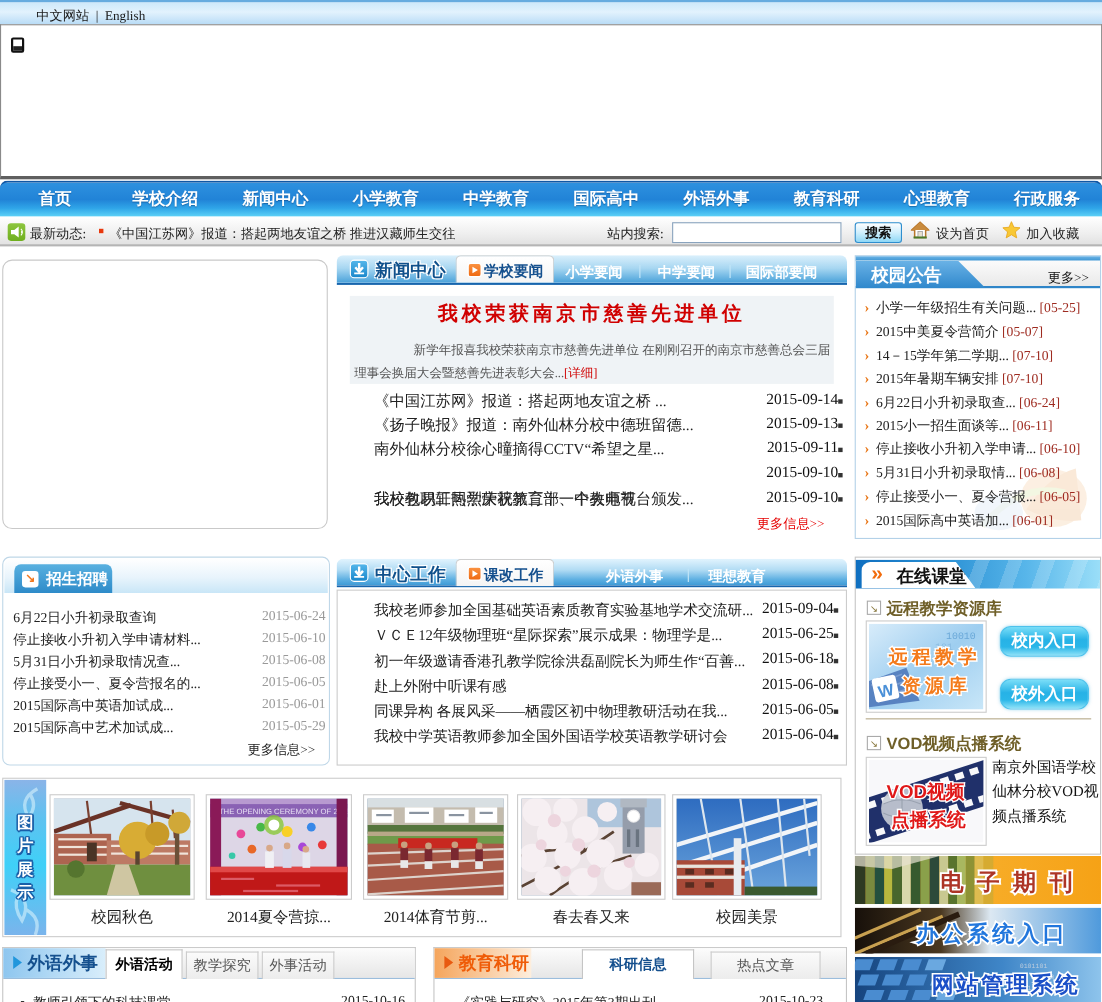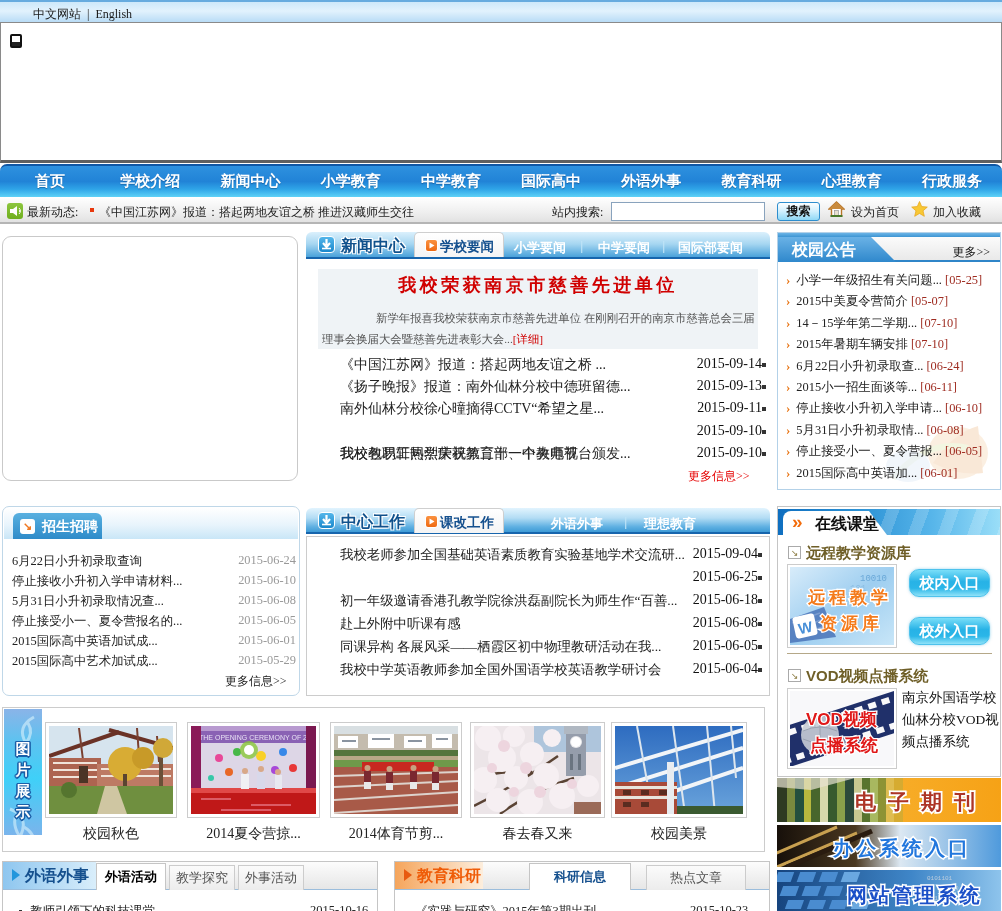--- a/index.html
+++ b/index.html
@@ -59,21 +59,21 @@
 #onhead{left:0;top:2px;width:222px;height:26px;background:linear-gradient(90deg,#0f6fc0 0%,#2a90d4 35%,#58b6ea 70%,#9adef8 100%);}
 #onhead i{position:absolute;right:0;top:0;width:130px;height:26px;background:repeating-linear-gradient(110deg,rgba(255,255,255,0) 0 16px,rgba(255,255,255,.18) 16px 28px);}
 #ontab{left:5px;top:4px;width:104px;height:24px;background:#fff;border-radius:8px 0 0 0;clip-path:polygon(0 0,86px 0,104px 24px,0 24px);}
 #ontab s{position:absolute;left:9px;top:0px;color:#f26c0c;font-size:19px;font-weight:bold;text-decoration:none;}
 #ontab b{position:absolute;left:32px;top:3px;color:#111;font-size:16px;white-space:nowrap;}
 .seclab{position:absolute;font-size:15px;font-weight:bold;color:#6f5f28;white-space:nowrap;}
 .secico{position:absolute;width:13px;height:13px;border:1px solid #aaa;background:#fff;color:#8a7a40;font-size:9px;text-align:center;line-height:12px;}
 .bluebtn{position:absolute;left:131px;width:81px;height:28px;border-radius:10px;border:1px solid #4ec2ec;background:linear-gradient(#7adef8,#27b2e6 45%,#2ab6e8 70%,#8fe2f8);color:#fff;font-size:15px;font-weight:bold;text-align:center;line-height:26px;box-shadow:0 0 3px rgba(40,170,220,.5);}
 .imgfrm{position:absolute;border:1px solid #ccc;background:#fff;padding:2px;}
 #phrow{left:2px;top:707px;width:763px;height:145px;border:1px solid #ccc;background:#fff;}
-#phstrip{left:1px;top:1px;width:38px;height:126px;background:linear-gradient(180deg,#8ab4e8 0%,#5ec2f0 25%,#3fd0f8 55%,#7ab4ec 100%);overflow:hidden;}
+#phstrip{left:1px;top:1px;width:38px;height:141px;background:linear-gradient(180deg,#8ab4e8 0%,#5ec2f0 25%,#3fd0f8 55%,#7ab4ec 100%);overflow:hidden;}
 #phstrip b{position:absolute;left:11px;top:29px;width:16px;color:#fff;font-size:15px;line-height:21px;text-align:center;text-shadow:-1.5px 0 #1a5fa8,1.5px 0 #1a5fa8,0 -1.5px #1a5fa8,0 1.5px #1a5fa8,1px 1px #1a5fa8,-1px -1px #1a5fa8,1px -1px #1a5fa8,-1px 1px #1a5fa8;}
 .photo{position:absolute;border:1px solid #ccc;background:#fff;padding:3px;top:722px;height:96px;}
 .cap{position:absolute;top:825px;font-family:"Liberation Serif",serif;font-size:14px;color:#222;text-align:center;}
 .rb{left:777px;width:224px;overflow:hidden;}
 .bbox{top:861px;height:50px;border:1px solid #c5c5c5;border-bottom:none;background:#fff;}
 .bhead{position:absolute;left:0;top:0;width:100%;height:28px;background:linear-gradient(#fcfcfc,#e6e6e6);border-bottom:1px solid #9bbddc;}
 .btab{position:absolute;top:1px;height:27px;background:#fff;border:1px solid #c5c5c5;border-bottom:none;text-align:center;font-size:13px;font-weight:bold;color:#000;line-height:26px;}
 .gtab{position:absolute;top:3px;height:25px;background:linear-gradient(#fbfbfb,#ececec);border:1px solid #ccc;border-bottom:none;text-align:center;font-size:13px;color:#555;line-height:24px;}
 .brow{position:absolute;top:41px;font-family:"Liberation Serif",serif;font-size:12.5px;color:#222;white-space:nowrap;}
 </style></head>
@@ -239,20 +239,21 @@
   <div class="abs" id="cwbody"></div>
 
 <div class="abs" style="left:0;top:0;">
       <div class="nrow" style="left:20px;top:40px;width:432px;font-size:13.4px;">
         <span class="bu"></span>
         <span style="position:absolute;left:14px;">我校老师参加全国基础英语素质教育实验基地学术交流研...</span>
         <span class="dt" style="right:0;">2015-09-04</span>
       </div>
       <div class="nrow" style="left:20px;top:63px;width:432px;font-size:13.4px;">
         <span class="bu"></span>
+        <span style="position:absolute;left:14px;">ＶＣＥ12年级物理班“星际探索”展示成果：物理学是...</span>
         <span class="dt" style="right:0;">2015-06-25</span>
       </div>
       <div class="nrow" style="left:20px;top:86px;width:432px;font-size:13.4px;">
         <span class="bu"></span>
         <span style="position:absolute;left:14px;">初一年级邀请香港孔教学院徐洪磊副院长为师生作“百善...</span>
         <span class="dt" style="right:0;">2015-06-18</span>
       </div>
       <div class="nrow" style="left:20px;top:109px;width:432px;font-size:13.4px;">
         <span class="bu"></span>
         <span style="position:absolute;left:14px;">赴上外附中听课有感</span>

